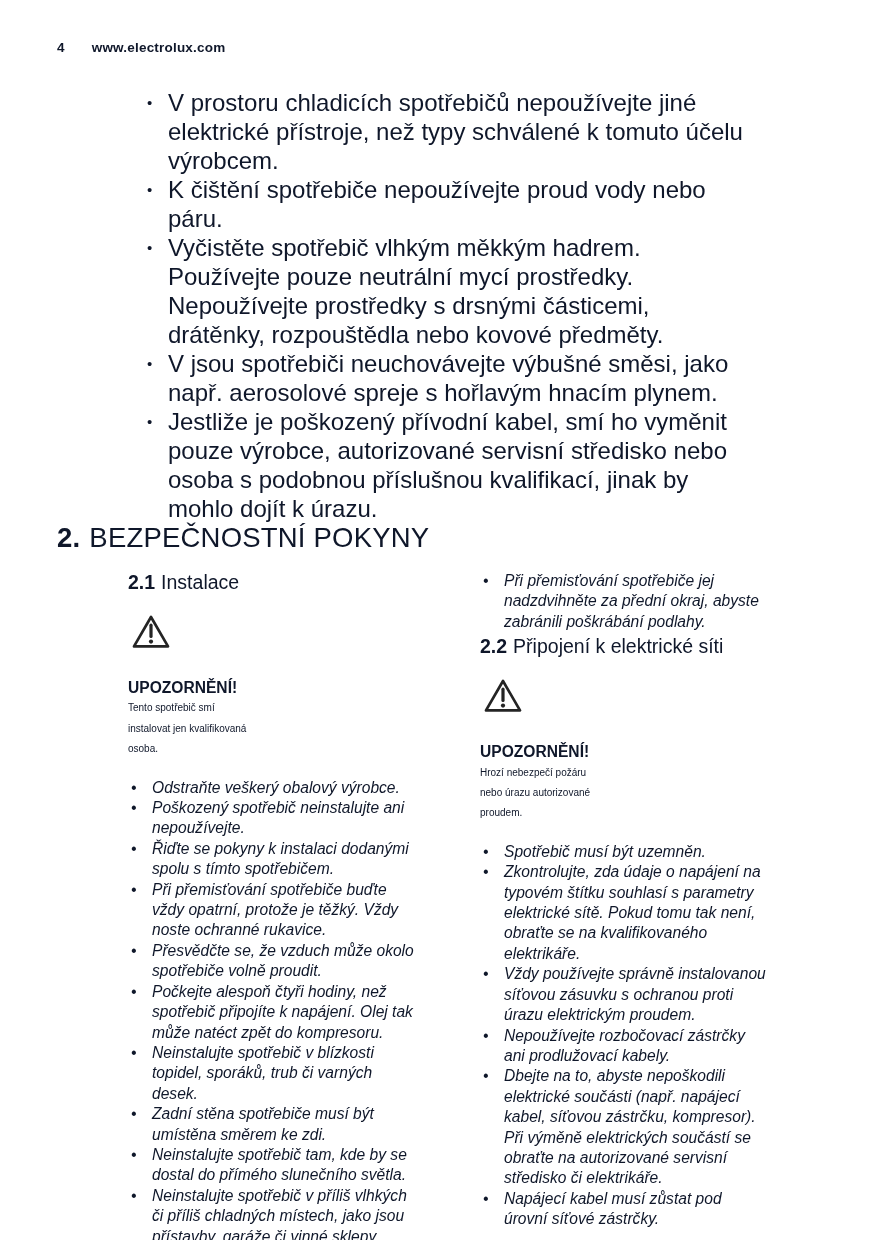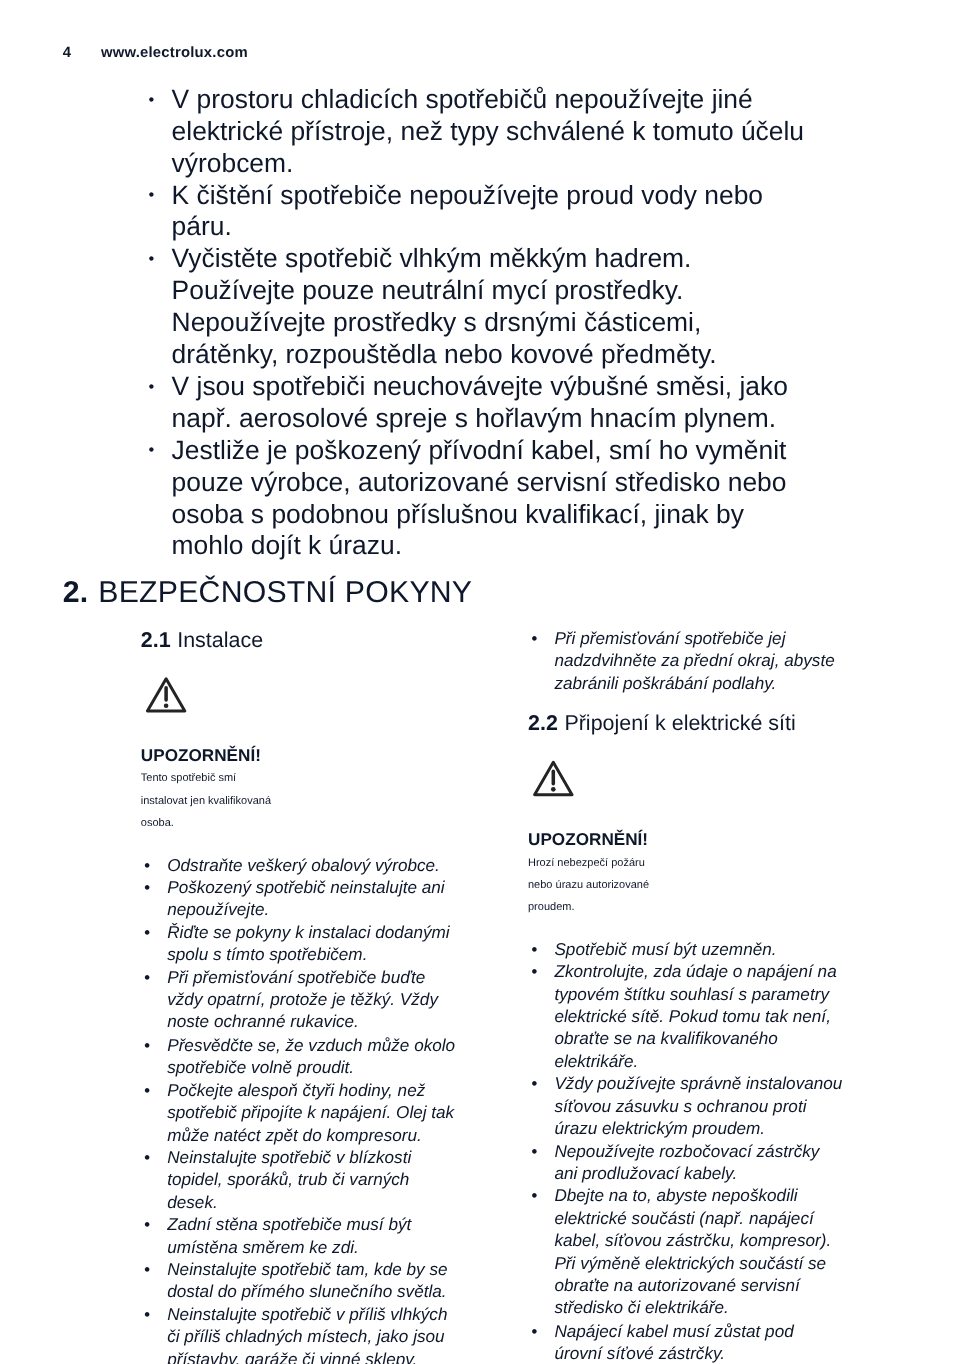--- a/index.html
+++ b/index.html
@@ -16,21 +16,21 @@
   
   .page-header {
     position:absolute; left:57px; top:40px;
     font-size:13.5px; font-weight:700; letter-spacing:0.2px;
   }
   .page-header .url { margin-left:27px; }
 
   
   .intro-list {
     position:absolute; left:128px; top:72px; width:692px;
-    margin:4px; padding:0; list-style:none;
+    margin:16px; padding:0; list-style:none;
     font-size:24px; line-height:29px;
   }
   .intro-list li { position:relative; padding-left:24px; white-space:pre-line; }
   .intro-list li::before {
     content:"•"; position:absolute; left:3px; top:0;
     font-size:15px; line-height:29px;
   }
 
   
   .chapter {
@@ -42,21 +42,21 @@
   
   .columns {
     position:absolute; left:128px; top:570px; width:692px;
     display:flex; gap:30px;
   }
   .col-left  { width:322px; flex:0 0 322px; }
   .col-right { width:340px; flex:0 0 340px; }
 
   .section-heading { margin:0 0 16px; font-size:19.5px; line-height:24px; font-weight:400; }
   .section-heading .num { font-weight:700; margin-right:6px; }
-  .col-right .section-heading { margin-top:14px; }
+  .col-right .section-heading { margin-top:2px; }
 
   
   .warning { display:flex; margin:0 0 18px;flex-direction:column; }
   .warn-icon { flex:0 0 65px; width:65px; padding-top:3px; }
   .warn-icon svg { display:block; margin-left:2px; }
   .warn-title { margin:0; font-weight:700; font-size:15.6px; line-height:20.4px; }
   .warn-text  { margin:0; font-size:10px; line-height:20.4px; max-width:216px; white-space:pre-line; }
 
   
   .bullets {

